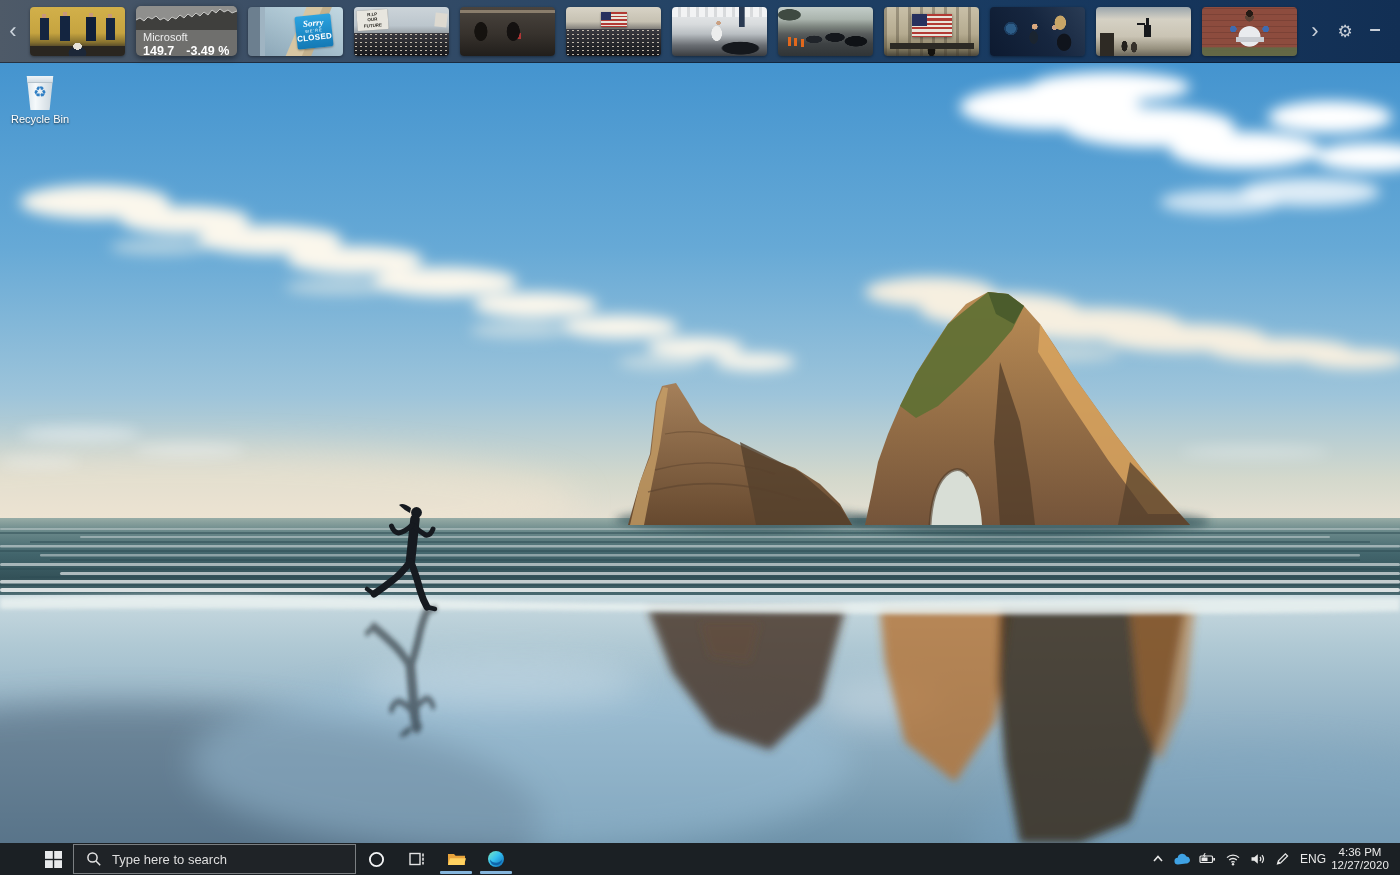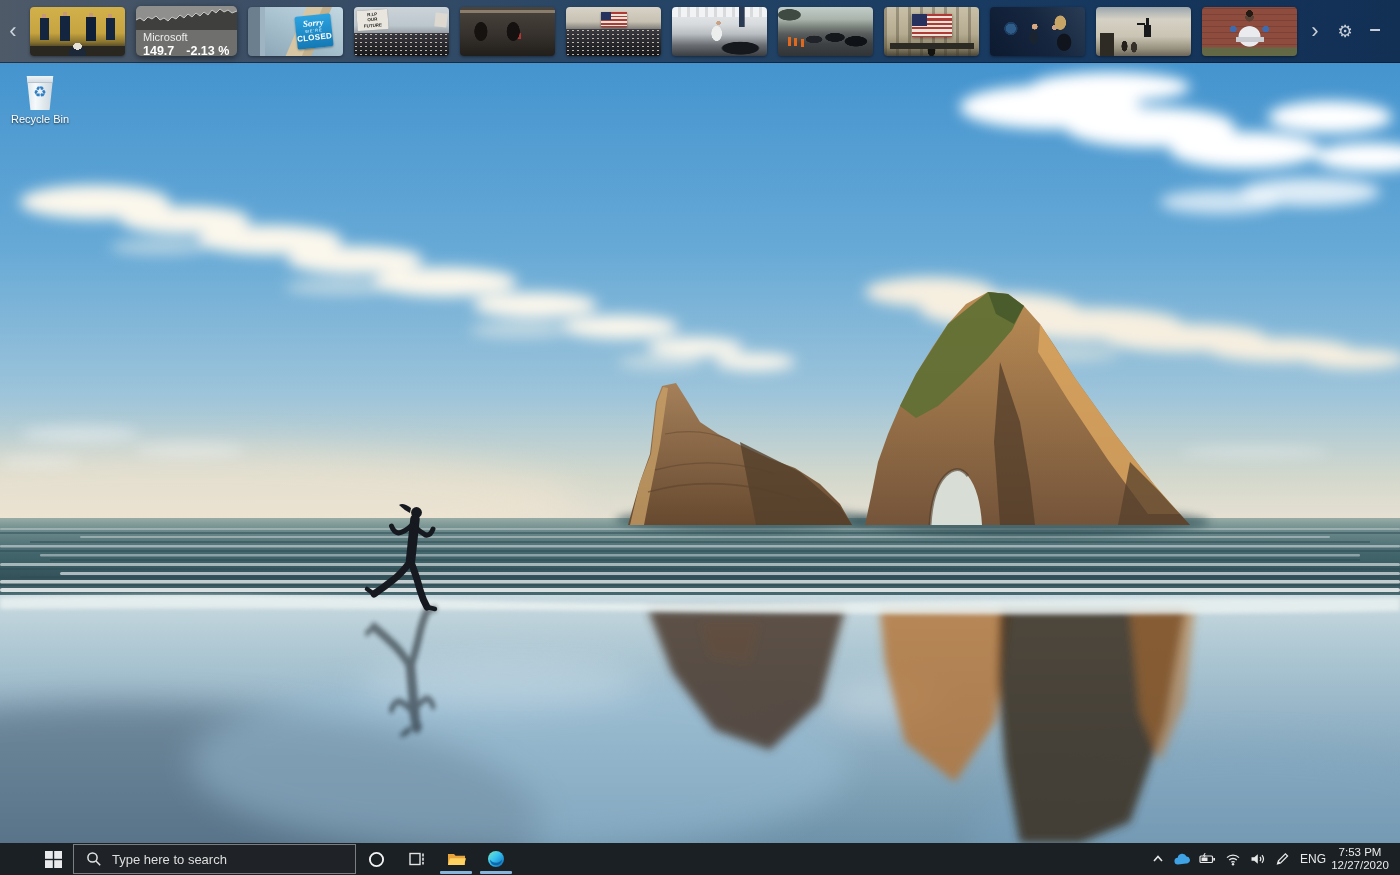--- a/index.html
+++ b/index.html
@@ -185,21 +185,21 @@
       <div class="stockcard">
         <svg width="101" height="24" viewBox="0 0 101 24">
           <rect x="0" y="0" width="101" height="24" fill="#8f8f8d"></rect>
           <path d="M0 14 L4 12 L8 15 L12 11 L16 13 L20 10 L24 14 L28 12 L32 15 L36 11 L40 13 L44 9 L48 12 L52 8 L56 11 L60 7 L64 10 L68 6 L72 9 L76 4 L80 7 L84 3 L88 6 L92 4 L96 7 L101 5 L101 24 L0 24 Z" fill="#3f3f3d"></path>
           <path d="M0 14 L4 12 L8 15 L12 11 L16 13 L20 10 L24 14 L28 12 L32 15 L36 11 L40 13 L44 9 L48 12 L52 8 L56 11 L60 7 L64 10 L68 6 L72 9 L76 4 L80 7 L84 3 L88 6 L92 4 L96 7 L101 5" fill="none" stroke="#d2d2d0" stroke-width="0.9"></path>
         </svg>
         <div class="stock-text">
           <div class="stock-co">Microsoft</div>
           <div class="stock-row">
             <span>149.7</span>
-            <span>-2.13 %</span>
+            <span>-3.49 %</span>
           </div>
         </div>
       </div>
 
       <div class="thumb t3">
         <div class="sign">
           <div class="sign-sorry">Sorry</div>
           <div class="sign-were">WE'RE</div>
           <div class="sign-closed">CLOSED</div>
         </div>
@@ -506,21 +506,21 @@
         </svg>
       </div>
       <div class="tray-ico">
         <svg width="15" height="14" viewBox="0 0 15 14">
           <path d="M2.5 11.8 L3.4 8.8 L10.4 1.8 L12.6 4 L5.6 11 Z" fill="none" stroke="#e8e8e8" stroke-width="1.2"></path>
           <path d="M2.5 11.8 L3.4 8.8 L5.6 11 Z" fill="#e8e8e8"></path>
         </svg>
       </div>
       <div class="tray-lang">ENG</div>
       <div class="tray-clock">
-        <div>7:53 PM</div>
+        <div>4:36 PM</div>
         <div>12/27/2020</div>
       </div>
       <div class="tray-notif">
         <svg width="17" height="15" viewBox="0 0 17 15">
           <path d="M2 2.5 L15 2.5 L15 10.5 L8 10.5 L5 13 L5 10.5 L2 10.5 Z" fill="none" stroke="#e8e8e8" stroke-width="1.3"></path>
           <line x1="4.5" y1="5.5" x2="12.5" y2="5.5" stroke="#e8e8e8" stroke-width="1.1"></line>
           <line x1="4.5" y1="8" x2="10.5" y2="8" stroke="#e8e8e8" stroke-width="1.1"></line>
         </svg>
         <div class="notif-badge">63</div>
       </div>

